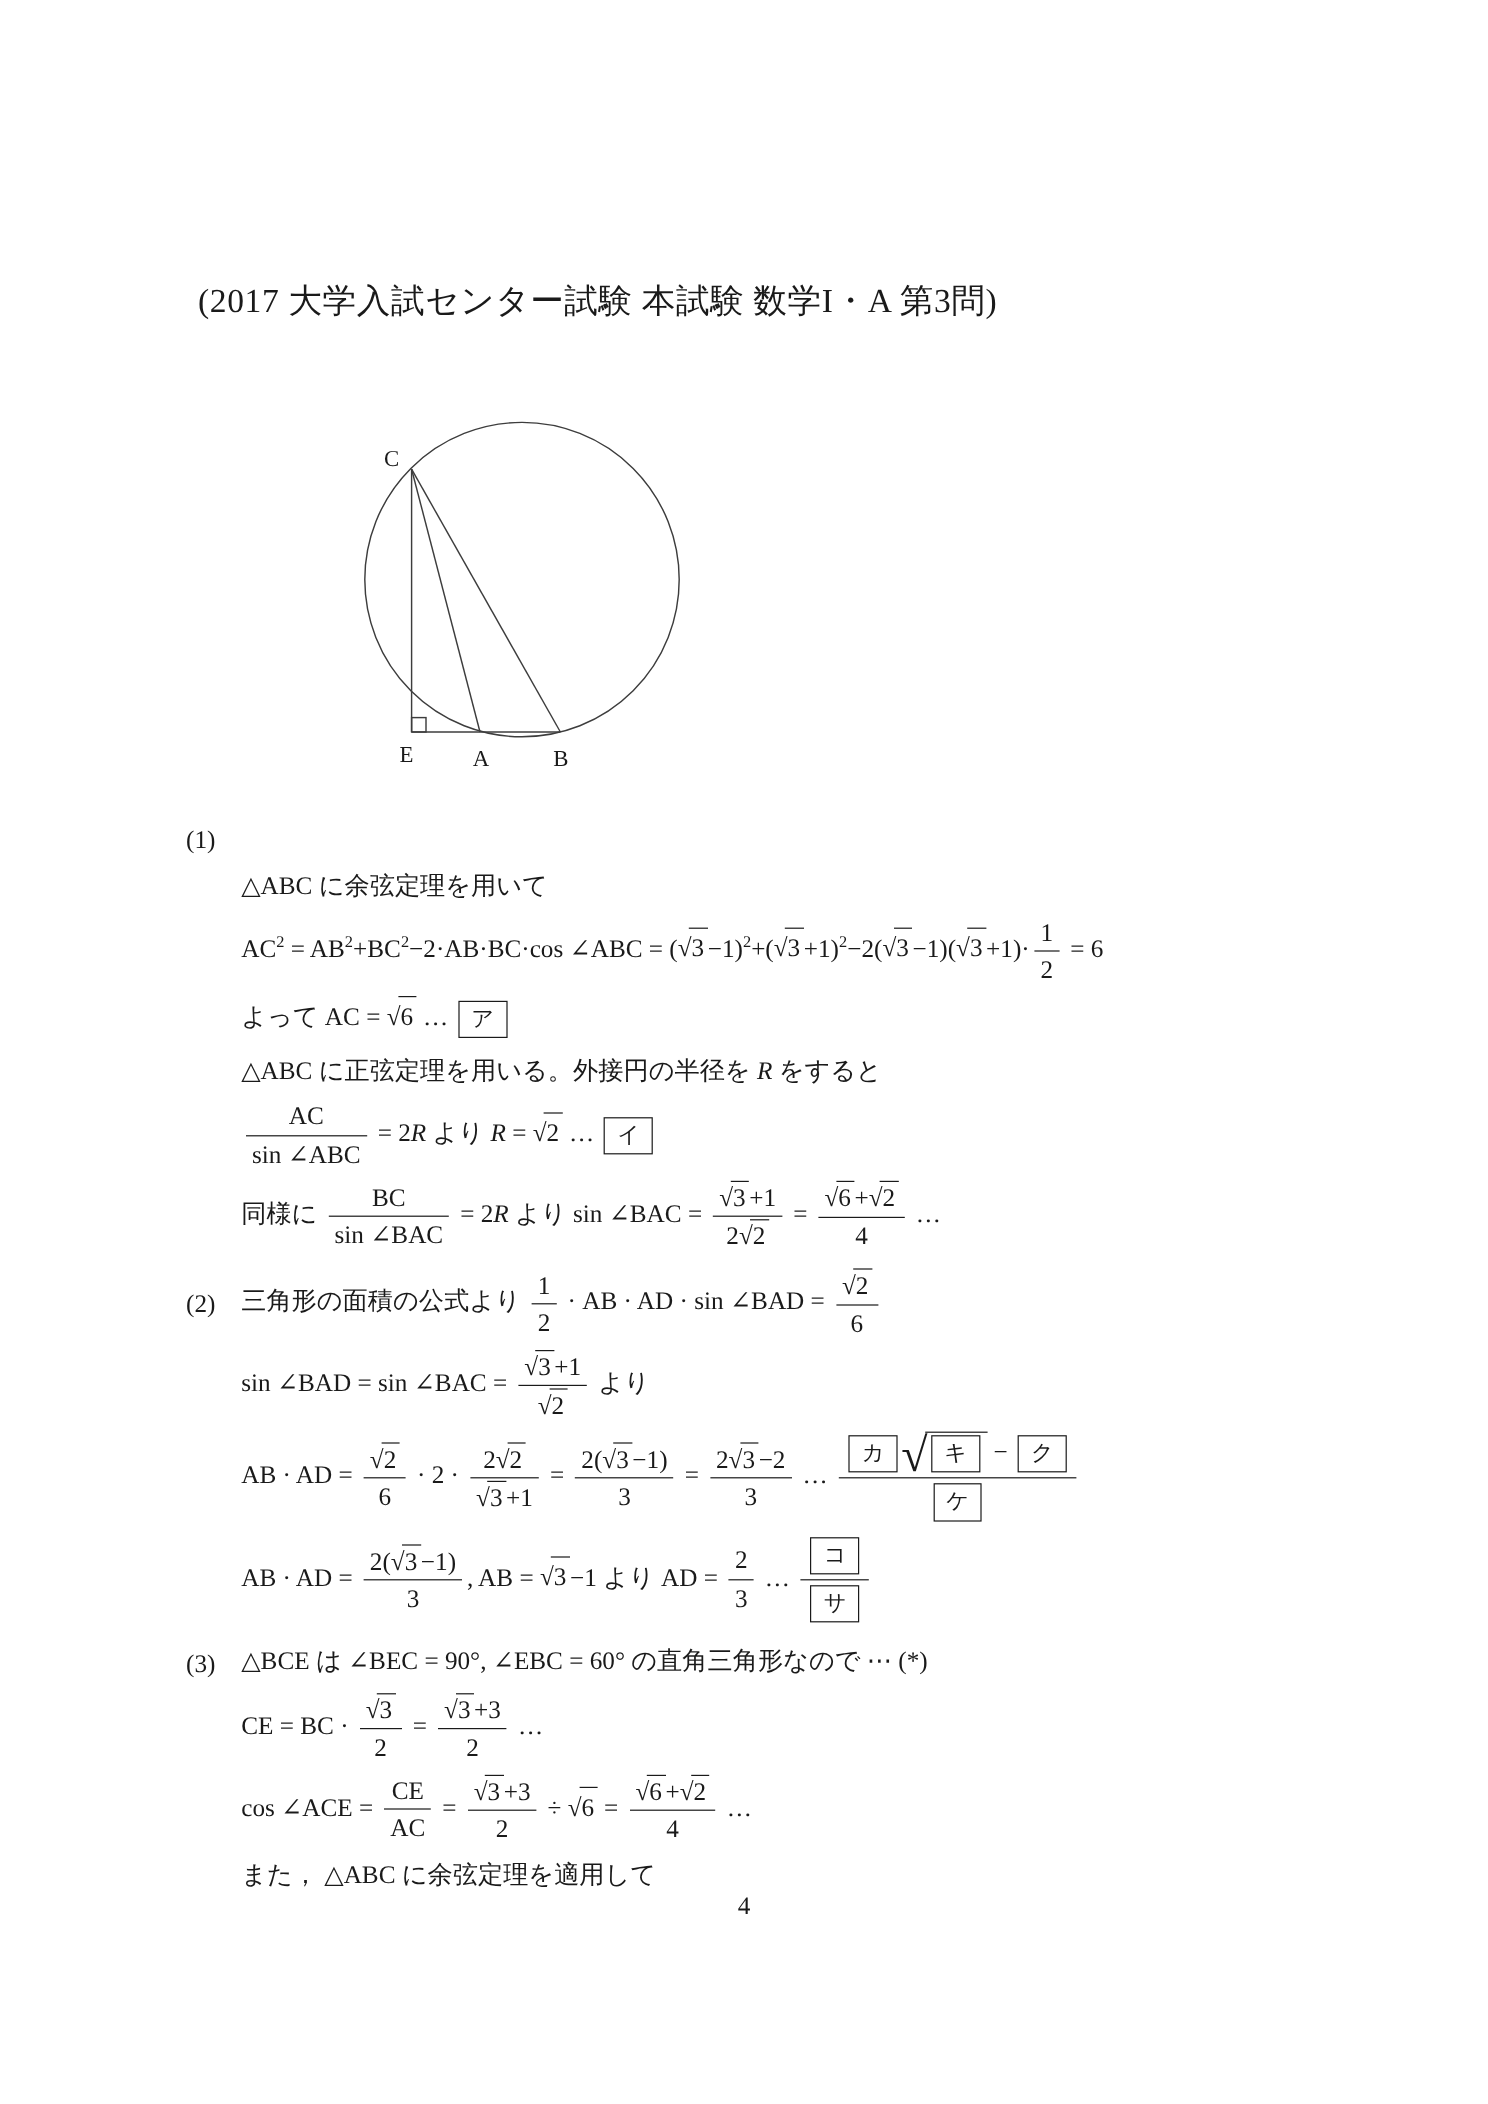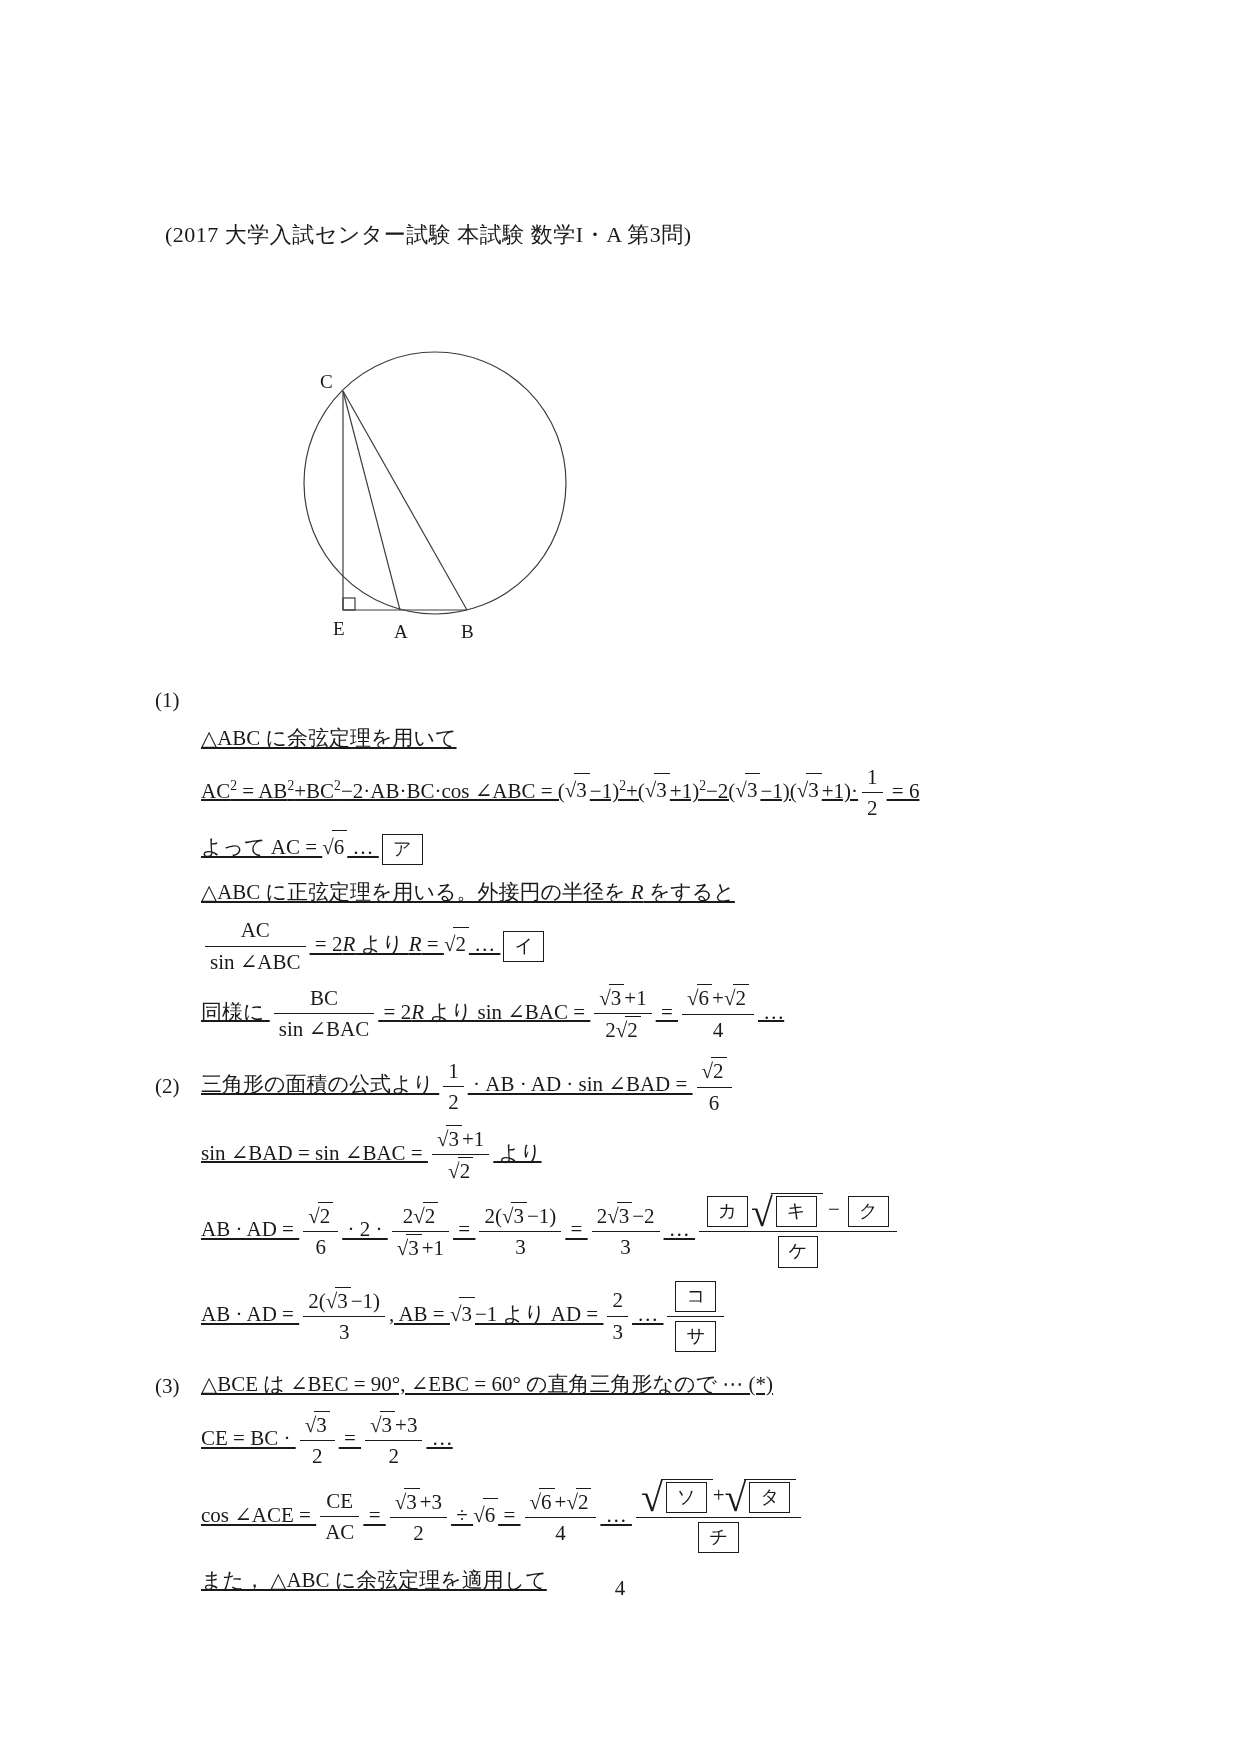--- a/index.html
+++ b/index.html
@@ -1,29 +1,29 @@
 <!DOCTYPE html>
 <html lang="ja"><head>
 <meta charset="utf-8">
 <style>
   html,body{margin:0;padding:0;background:#ffffff;}
   .page{
     position:relative;width:1240px;height:1753px;background:#ffffff;
     font-family:"Liberation Serif","DejaVu Serif",serif;color:#1a1a1a;overflow:hidden;
   }
-  .header{position:absolute;left:165px;top:220px;font-size:22px;letter-spacing:0.5px;}
+  .header{position:absolute;left:165px;top:232px;font-size:28px;letter-spacing:0.5px;}
   .diagram{position:absolute;left:250px;top:328px;}
   .diagram svg{display:block;}
   .diagram text{font-family:"Liberation Serif","DejaVu Serif",serif;font-size:19px;fill:#1a1a1a;}
   #sections{position:absolute;left:155px;top:688px;width:1030px;}
   .section{position:relative;padding-left:46px;margin-bottom:14px;}
   .seclabel{font-size:21px;}
   .seclabel.own{display:block;margin-left:-46px;margin-bottom:8px;}
   .seclabel.inline{display:inline-block;width:46px;margin-left:-46px;vertical-align:middle;}
-  .mrow{margin:9px 0;font-size:21px;white-space:nowrap;line-height:1.55;text-decoration:underline;}
+  .mrow{margin:9px 0;font-size:21px;white-space:nowrap;line-height:1.55;}
   .mrow .it{font-style:italic;}
   sup{font-size:0.65em;}
   .frac{display:inline-flex;flex-direction:column;vertical-align:middle;margin:0 4px;text-align:center;line-height:1.25;}
   .frac > .num{padding:0 5px 2px;}
   .frac > .den{border-top:1.5px solid #1a1a1a;padding:2px 5px 0;}
   .sqrt{display:inline-block;white-space:nowrap;}
   .sqrt .rad{display:inline-block;margin-right:-2px;}
   .sqrt .vin{display:inline-block;border-top:1.5px solid #1a1a1a;padding:0 3px 0 2px;}
   .sqrt.big .rad{font-size:1.9em;line-height:0.85;vertical-align:bottom;}
   .abox{
@@ -129,23 +129,20 @@
           </span><span> … </span></div>
         <div class="mrow"><span>cos ∠ACE = </span><span class="frac">
             <span class="num"><span>CE</span></span>
             <span class="den"><span>AC</span></span>
           </span><span> = </span><span class="frac">
             <span class="num"><span class="sqrt"><span class="rad">√</span><span class="vin"><span>3</span></span></span><span>+3</span></span>
             <span class="den"><span>2</span></span>
           </span><span> ÷ </span><span class="sqrt"><span class="rad">√</span><span class="vin"><span>6</span></span></span><span> = </span><span class="frac">
             <span class="num"><span class="sqrt"><span class="rad">√</span><span class="vin"><span>6</span></span></span><span>+</span><span class="sqrt"><span class="rad">√</span><span class="vin"><span>2</span></span></span></span>
             <span class="den"><span>4</span></span>
-          </span><span> … </span><span class="frac">
-            <span class="num"><span class="sqrt big"><span class="rad">√</span><span class="vin"><span class="abox">ソ</span></span></span><span>+</span><span class="sqrt big"><span class="rad">√</span><span class="vin"><span class="abox">タ</span></span></span></span>
-            <span class="den"><span class="abox">チ</span></span>
-          </span></div>
+          </span><span> … </span></div>
         <div class="mrow"><span>また， △ABC に余弦定理を適用して</span></div>
       </div>
     </div>
 
   <div class="pageno">4</div>
 
 </div>
 
 </body></html>

